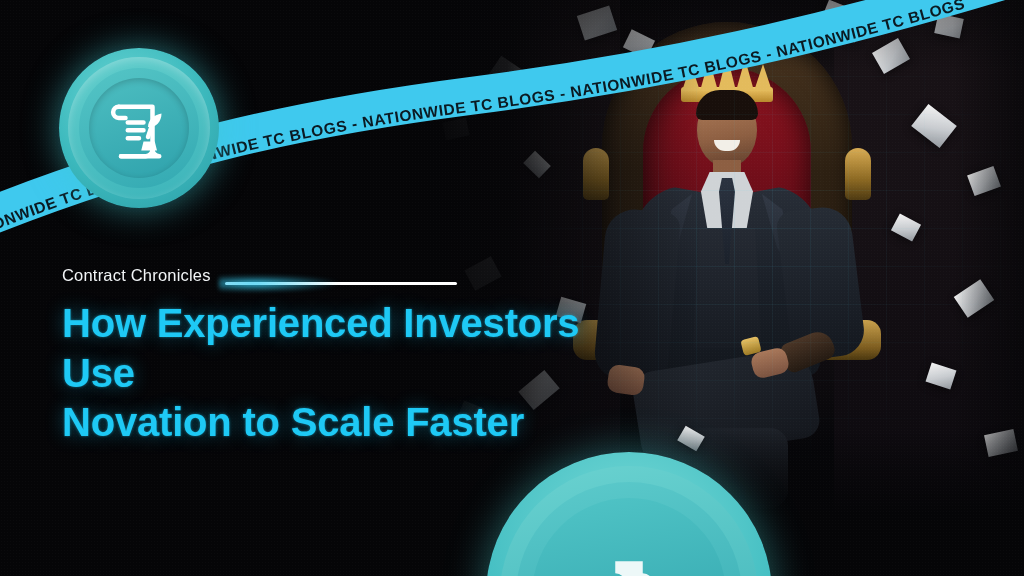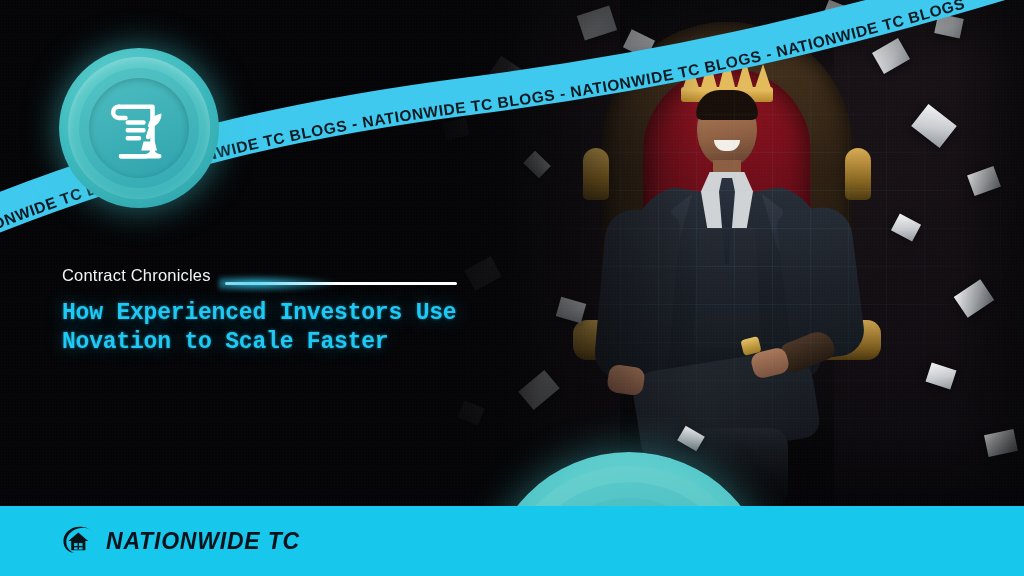--- a/index.html
+++ b/index.html
@@ -270,24 +270,23 @@
     border-radius:2px;
   }
   .rule::after{
     content:""; position:absolute; left:-6px; top:-7px; width:120px; height:17px;
     background:radial-gradient(ellipse at 30% 50%, rgba(52,206,244,.85) 0%, rgba(52,206,244,0) 72%);
     filter:blur(2px);
   }
   .headline{
     margin-top:14px;
     color:#1ec9f5;
-    font-size:23px; font-weight:700; line-height:1.24;
+    font-size:40px; font-weight:700; line-height:1.24;
     letter-spacing:-.2px;
     text-shadow:0 0 18px rgba(30,201,245,.40), 0 0 3px rgba(30,201,245,.5);
-    font-family:Liberation Mono, monospace;
   }
   .headline .l2{ display:block; }
 
   
   .footer{
     position:absolute; left:0; bottom:0; width:1024px; height:70px;
     background:#18c7ec;
     display:flex; align-items:center; padding-left:62px;
     z-index:6;
   }
@@ -415,26 +414,14 @@
     <div class="bc-ring bc0"></div>
     <div class="bc-ring bc1"></div>
     <div class="bc-ring bc2"></div>
     <div class="bc-ring bc3"></div>
     <svg class="bc-icon" viewBox="0 0 64 64">
       <path d="M24 10h16v7a6 6 0 1 1 0 12v7H24v-7a6 6 0 1 0 0-12z" fill="#f4fbfb"></path>
       <path d="M24 36h16v8a6 6 0 1 0 0 12v8H24v-8a6 6 0 1 1 0-12z" fill="#eaf7f7"></path>
     </svg>
   </div>
 
-  <div class="footer">
-    <div class="footer-logo">
-      <svg class="footer-mark" viewBox="0 0 48 42">
-        <path d="M44 8c-5-5-13-7-20-5C14 5 6 13 6 22c0 7 4 13 11 16-9-1-15-8-15-17C2 10 12 1 25 1c8 0 15 3 19 7z" fill="#061318"></path>
-        <path d="M23 9 9 21h4v13h20V21h4z" fill="#061318"></path>
-        <rect x="17" y="24" width="12" height="9" fill="#18c7ec"></rect>
-        <rect x="22" y="24" width="2" height="9" fill="#061318"></rect>
-        <rect x="17" y="28" width="12" height="2" fill="#061318"></rect>
-      </svg>
-      <div class="footer-name">NATIONWIDE TC</div>
-    </div>
-  </div>
 
 </div>
 
 </body></html>

